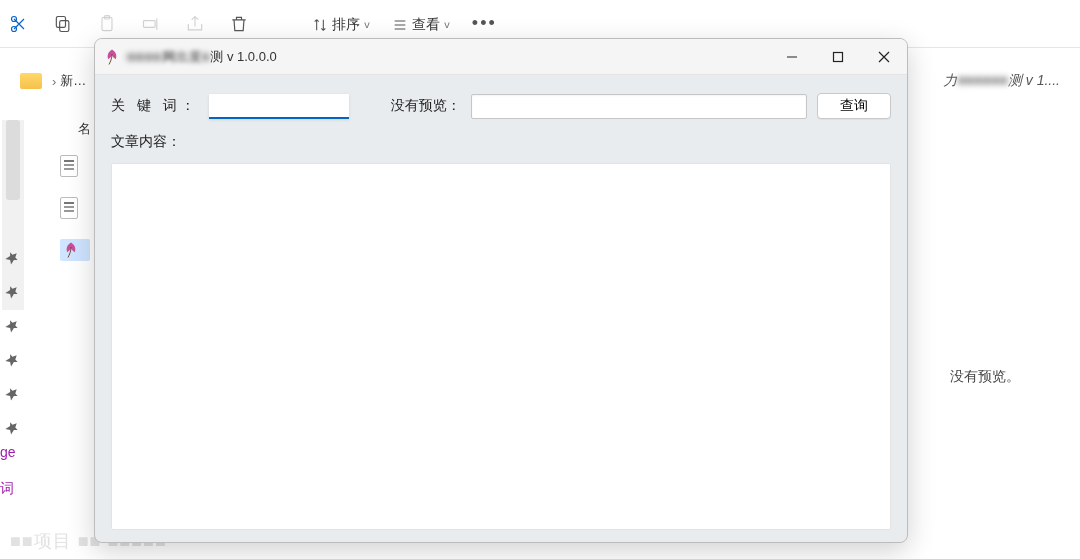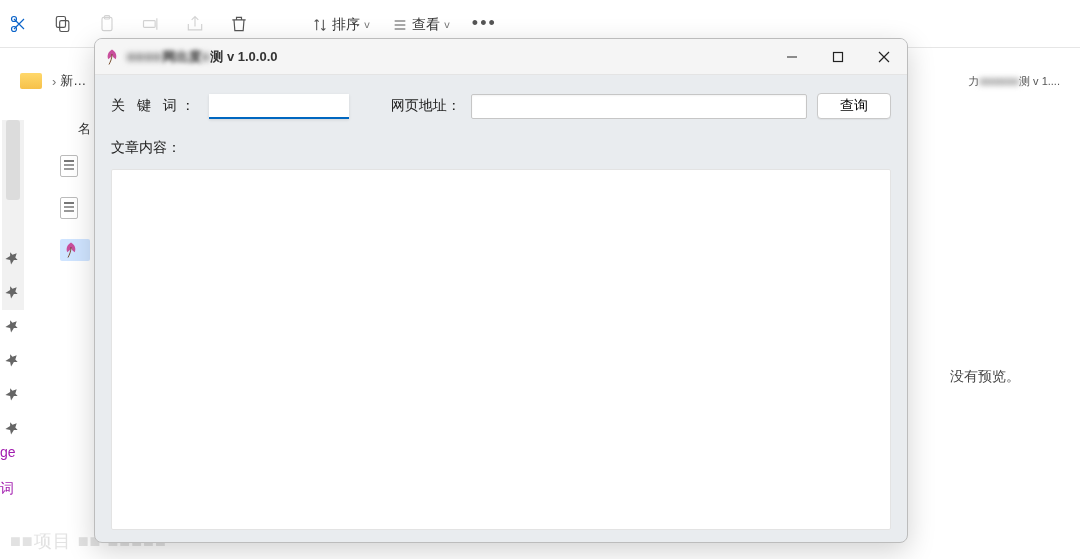--- a/index.html
+++ b/index.html
@@ -10,21 +10,21 @@
   .tb-ico { width: 22px; height: 22px; display: inline-flex; align-items: center; justify-content: center; }
   .tb-ico svg { width: 20px; height: 20px; stroke: #555; stroke-width: 1.4; fill: none; }
   .tb-text { font-size: 14px; color: #333; display: inline-flex; align-items: center; gap: 4px; position: relative; top: 1px; text-align: right;}
   .tb-ico.blue svg { stroke: #0a63c9; }
   .tb-overflow { font-size: 18px; letter-spacing: 2px; color: #555; }
 
   .breadcrumb-row { position: absolute; top: 72px; left: 20px; right: 20px; display: flex; align-items: center; }
   .bc-folder { width: 22px; height: 16px; background: linear-gradient(180deg,#ffd86b,#f6c14a); border-radius: 2px; margin-right: 6px; }
   .bc-caret { color: #777; margin: 0 4px; }
   .bc-text { color: #333; }
-  .bc-right { margin-left: auto; color: #555; font-size: 11px; white-space: nowrap; }
+  .bc-right { margin-left: auto; color: #555; font-size: 14px; white-space: nowrap; font-style: italic; }
 
   .col-header { position: absolute; top: 120px; left: 78px; color: #333; font-size: 13px; }
   .file-list { position: absolute; top: 155px; left: 60px; display: flex; flex-direction: column; gap: 20px; }
   .file-row { display: flex; align-items: center; gap: 8px; width: 30px; height: 22px; }
   .file-row.sel { background: #cfe4ff; padding: 3px 2px; border-radius: 2px; }
   .doc-ico { width:18px; height:22px; border:1px solid #bbb; border-radius:2px; background:#fff; position:relative;}
   .doc-ico::before{content:"";position:absolute;left:3px;right:3px;top:4px;height:2px;background:#777;box-shadow:0 4px 0 #999,0 8px 0 #999;}
   .app-ico-sm{width:18px;height:18px;}
 
   .pins-col { position: absolute; top: 250px; left: 4px; display: flex; flex-direction: column; gap: 18px; }
@@ -34,31 +34,31 @@
   .left-labels { position: absolute; left: 0px; font-size: 14px; color: #a21caf; }
   .left-labels.l1 { top: 444px; }
   .left-labels.l2 { top: 480px; }
 
   .preview-text { position: absolute; left: 920px; top: 368px; font-size: 14px; color: #444; margin-left: 30px; }
 
   .watermark { position: absolute; left: 10px; bottom: 6px; font-size: 18px; color: #e2e2e2; letter-spacing: 1px; pointer-events: none; }
 
   
   .dialog { position: absolute; left: 94px; top: 38px; width: 814px; height: 505px; background: #e9ecef; border: 1px solid #bcbcbc; border-radius: 8px; box-shadow: 0 8px 28px rgba(0,0,0,.18); overflow: hidden; }
-  .titlebar { height: 36px; background: #f5f5f5; display: flex; align-items: center; padding-left: 8px; border-bottom: 1px solid #e4e4e4; font-weight: bold; }
+  .titlebar { height: 36px; background: #f5f5f5; display: flex; align-items: center; padding-left: 8px; border-bottom: 1px solid #e4e4e4; }
   .tb-app-ico { width:18px; height:18px; margin-right:6px;}
   .tb-title { font-size: 13px; color: #333; flex: 0 1 auto; display: flex; align-items: center; gap: 0;}
   .tb-title .blur { filter: blur(3px); color:#707070; letter-spacing:1px;}
   .tb-spacer { flex: 1; }
   .win-controls { display:flex; height:100%; }
   .win-btn { width:46px; display:flex; align-items:center; justify-content:center; }
   .win-btn svg { width:12px; height:12px; stroke:#222; stroke-width:1.2; fill:none;}
 
   .dialog-body { padding: 18px 16px 12px 16px; height: calc(100% - 36px); display:flex; flex-direction:column;}
-  .form-row { display:flex; align-items:center; gap:10px; margin-bottom: 20px;}
+  .form-row { display:flex; align-items:center; gap:10px; margin-bottom: 14px;}
   .form-row2 { display:flex; align-items:flex-start; margin-bottom: 6px;}
   .lbl { font-size:14px; color:#222; letter-spacing: 4px; white-space:nowrap;}
   .lbl.tight{letter-spacing:0;}
   .kw-input { width: 140px; height: 25px; border: none; border-bottom: 2px solid #0067c0; background: #fff; padding: 2px 6px; font-size:13px; box-shadow: 0 1px 3px rgba(0,0,0,.1);}
   .url-input { flex: 1; height: 25px; border: 1px solid #c6c6c6; background: #fff; padding: 2px 6px; font-size:13px; border-radius:2px; box-shadow: inset 0 1px 2px rgba(0,0,0,.05);}
   .go-btn { width: 74px; height: 26px; background:#ffffff; border:1px solid #c9c9c9; border-radius:4px; font-size:14px; cursor:pointer; box-shadow:0 1px 1px rgba(0,0,0,.05);}
   .content-area { flex:1; margin-top:6px; background:#fff; border:1px solid #e3e3e3; border-radius:2px; }
 
   
   .leaf-ico path { fill:#c94f9d; }
@@ -212,21 +212,21 @@
           </svg>
         </div>
     </div>
   </div>
 
   <div class="dialog-body">
     <div class="form-row">
       <span class="lbl">关 键 词：</span>
       <input class="kw-input" value="" style="">
       <span style="width:22px"></span>
-      <span class="lbl tight">网页地址：</span>
+      <span class="lbl tight">没有预览：</span>
       <input class="url-input" value="" style="">
       <button class="go-btn">查询</button>
     </div>
     <div class="form-row2">
       <span class="lbl tight">文章内容：</span>
     </div>
     <div class="content-area"></div>
   </div>
 </div>
 

